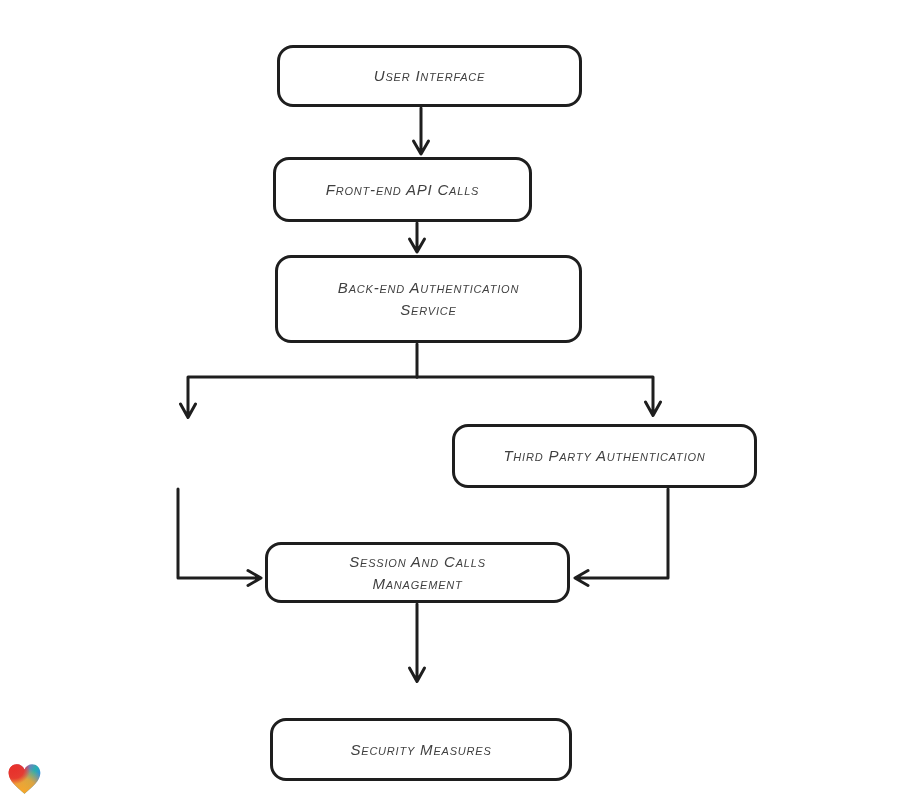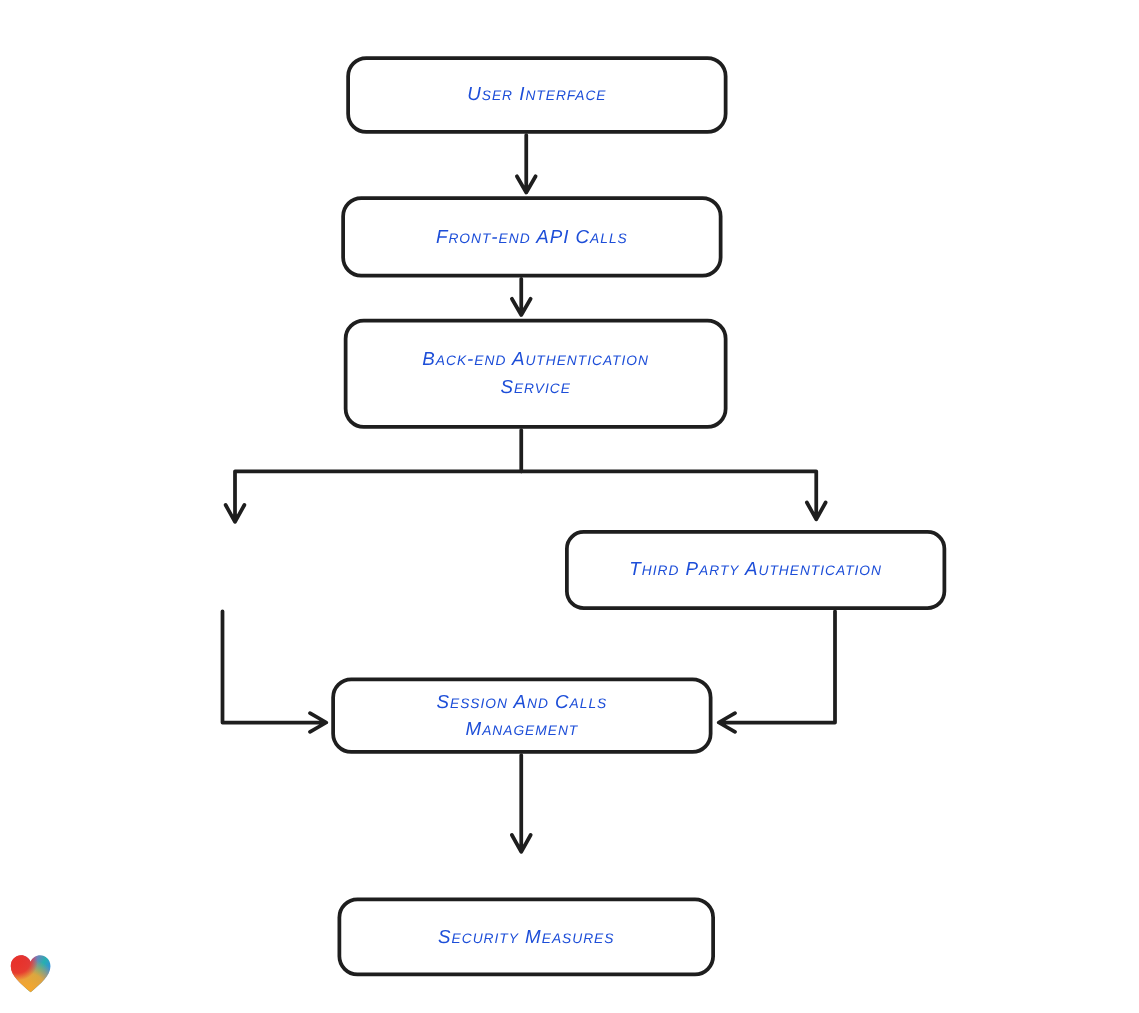--- a/index.html
+++ b/index.html
@@ -29,33 +29,33 @@
     background: #ffffff;
     border: 3px solid #1e1e1e;
     border-radius: 16px;
     display: flex;
     align-items: center;
     justify-content: center;
     text-align: center;
   }
   .node-label {
     display: block;
-    color: #1d4ed8;
+    color: #404040;
     font-size: 15px;
     font-style: italic;
     font-variant: small-caps;
     letter-spacing: 0.8px;
     line-height: 1.45;
   }
   
   .node-a { left: 277px; top: 45px;  width: 305px; height: 62px; }
-  .node-b { left: 273px; top: 157px; width: 305px; height: 65px; }
+  .node-b { left: 273px; top: 157px; width: 259px; height: 65px; }
   .node-c { left: 275px; top: 255px; width: 307px; height: 88px; }
   .node-d { left: 65px;  top: 423px; width: 307px; height: 65px; }
-  .node-e { left: 452px; top: 424px; width: 305px; height: 64px; border-radius: 15px; }
+  .node-e { left: 452px; top: 424px; width: 305px; height: 64px; }
   .node-f { left: 265px; top: 542px; width: 305px; height: 61px; }
   .node-g { left: 270px; top: 685px; width: 302px; height: 63px; margin-top: 33px; }
   .node-c .node-label { max-width: 230px; }
   .node-f .node-label { max-width: 190px; }
   .heart-logo {
     position: absolute;
     left: 7px; top: 762px;
     width: 35px; height: 34px;
     display: block;
   }

